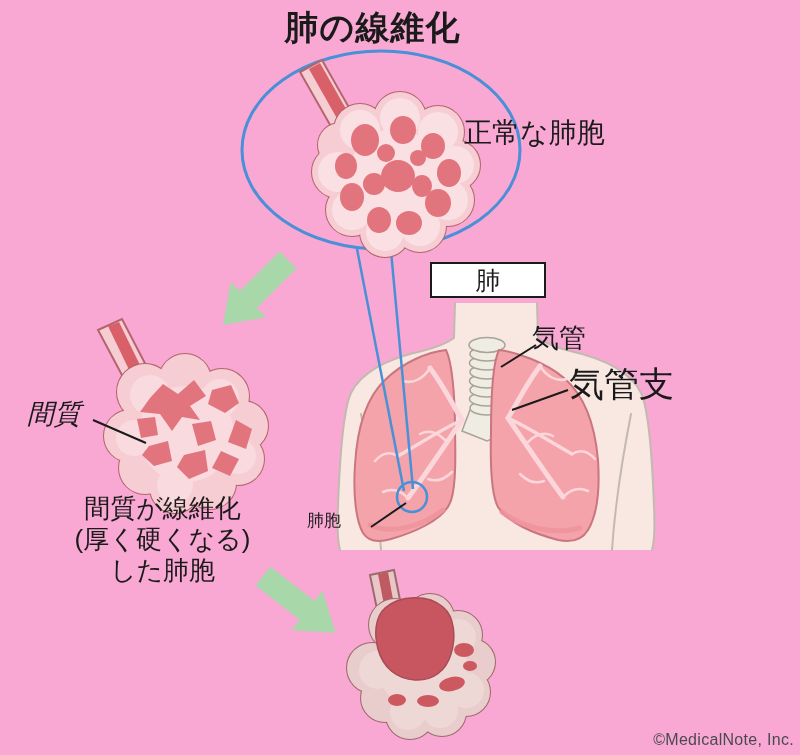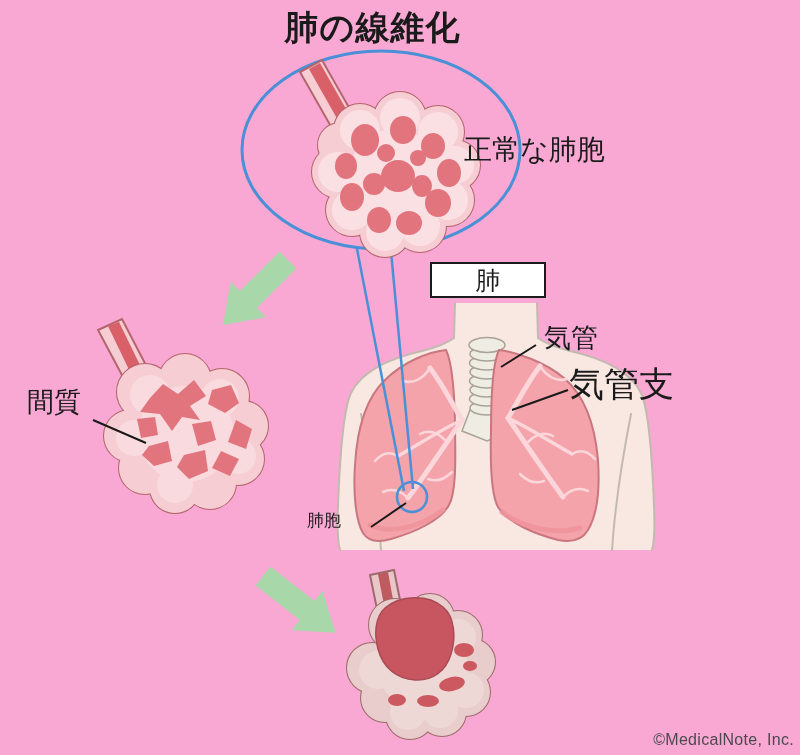--- a/index.html
+++ b/index.html
@@ -4,31 +4,31 @@
 <style>
   html,body{margin:0;padding:0;background:#ffffff;}
   #canvas{
     position:relative;width:800px;height:755px;background:#f9a8d4;
     font-family:"Liberation Sans","DejaVu Sans",sans-serif;
     overflow:hidden;
   }
   #art{position:absolute;left:0;top:0;}
   .lbl{position:absolute;color:#1a1a1a;white-space:nowrap;font-weight:500;}
   #title{left:240px;top:5px;width:265px;text-align:center;font-size:34px;font-weight:600;letter-spacing:1px;}
-  #lbl-normal{left:464px;top:131px;font-size:28px;}
+  #lbl-normal{left:464px;top:114px;font-size:28px;}
   #lung-box{
     position:absolute;left:430px;top:262px;width:112px;height:32px;
     border:2px solid #1a1a1a;background:#ffffff;
     display:flex;align-items:center;justify-content:center;
     font-size:25px;font-weight:500;color:#1a1a1a;
   }
-  #lbl-trachea{left:544px;top:320px;font-size:27px;}
+  #lbl-trachea{left:532px;top:320px;font-size:27px;}
   #lbl-bronchus{left:569px;top:361px;font-size:35px;}
   #lbl-alveoli{left:307px;top:509px;font-size:17px;}
-  #lbl-interstitium{left:27px;top:384px;font-size:27px;}
+  #lbl-interstitium{left:27px;top:396px;font-size:27px;font-style:italic;}
   #caption{
     position:absolute;left:30px;top:493px;width:265px;text-align:center;
     font-size:26px;line-height:31px;color:#1a1a1a;font-weight:500;
   }
   #lbl-advanced{left:504px;top:657px;font-size:28px;}
   #copyright{
     position:absolute;right:6px;top:731px;font-size:16px;
     color:#4a4a4e;font-weight:400;letter-spacing:.3px;
   }
 </style>
@@ -285,16 +285,21 @@
   </div>
 
   <div class="lbl" id="lbl-trachea">気管</div>
 
   <div class="lbl" id="lbl-bronchus">気管支</div>
 
   <div class="lbl" id="lbl-alveoli">肺胞</div>
 
   <div class="lbl" id="lbl-interstitium">間質</div>
 
+  <div id="caption">
+    <div>間質が線維化</div>
+    <div>(厚く硬くなる)</div>
+    <div>した肺胞</div>
+  </div>
 
 
   <div id="copyright">©MedicalNote, Inc.</div>
 </div>
 
 </body></html>

